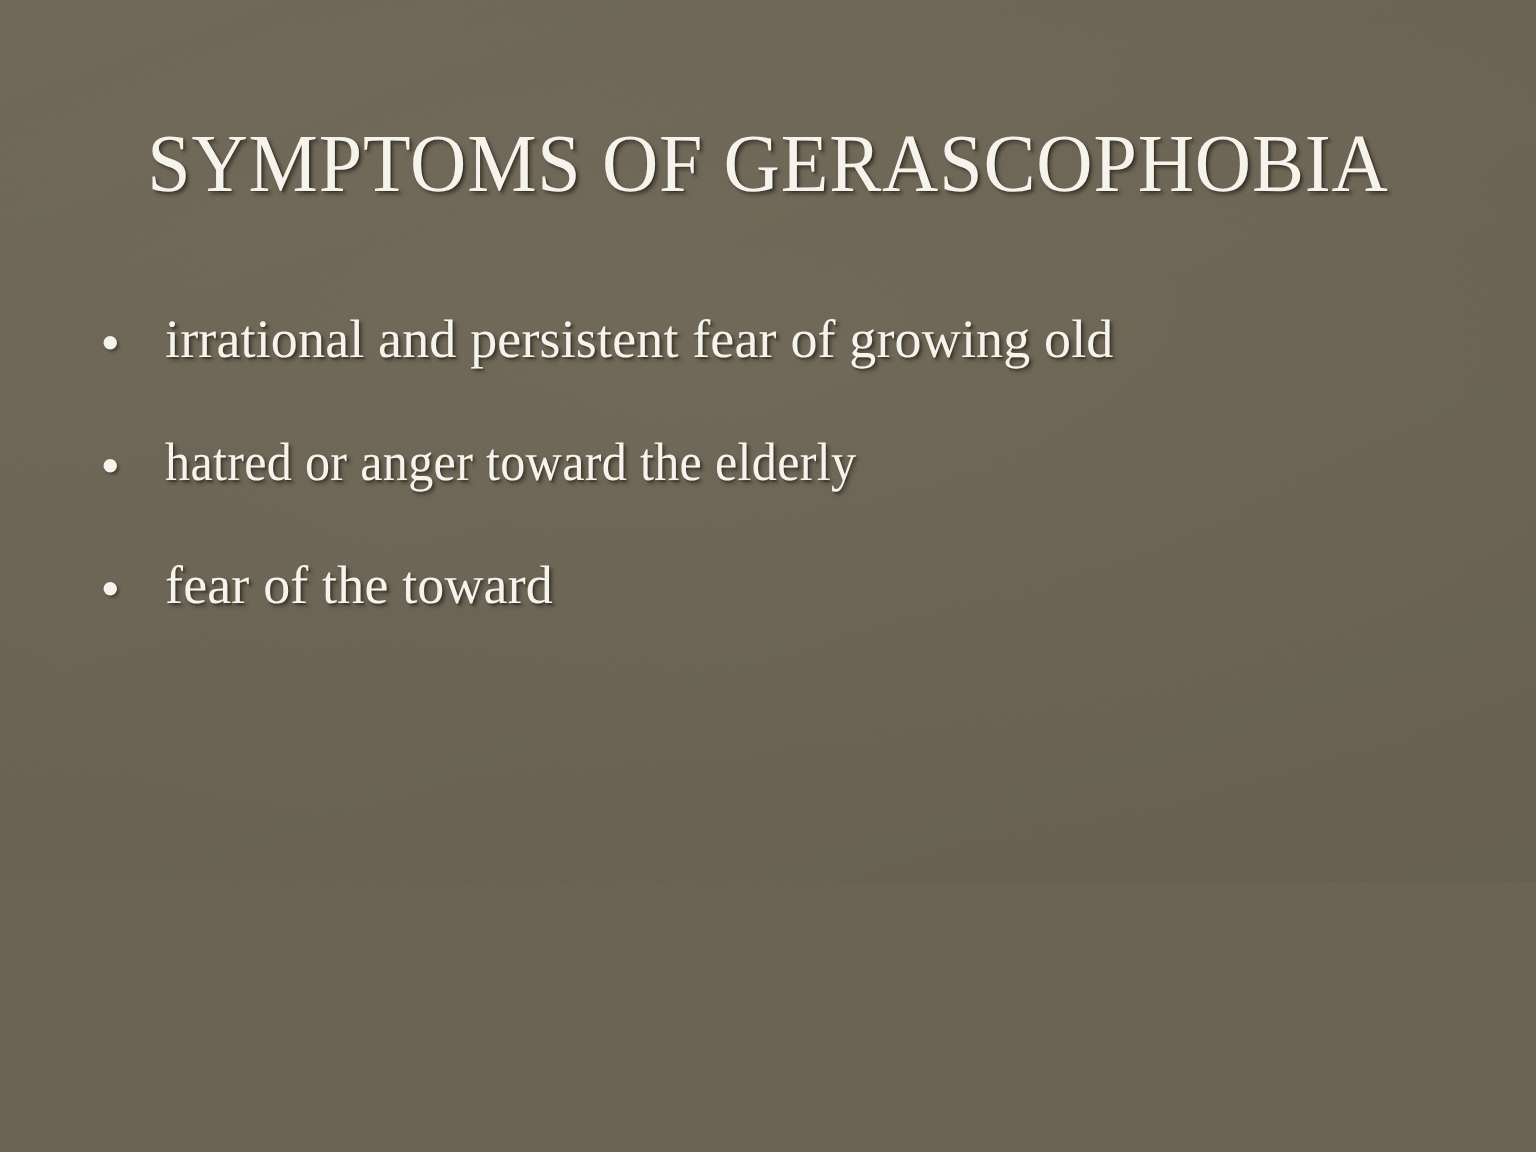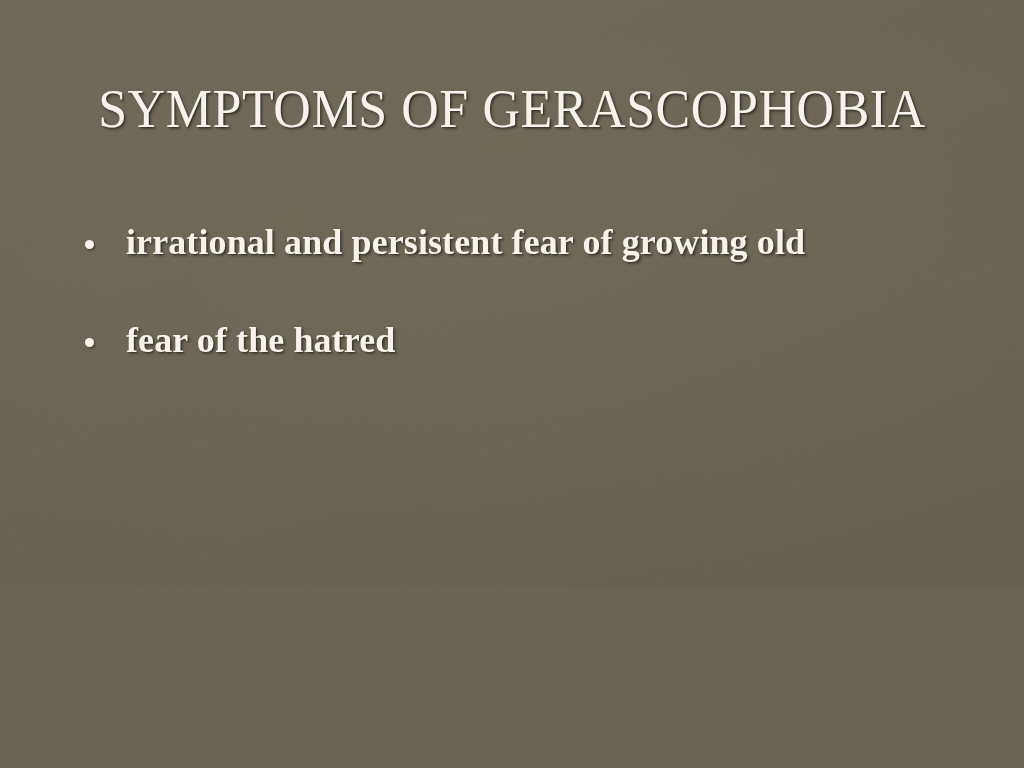--- a/index.html
+++ b/index.html
@@ -76,23 +76,22 @@
     width: 950px;
     margin: 0;
     padding: 0;
     list-style: none;
   }
 
   .bullet-item {
     position: relative;
     height: 82px;
     padding-left: 48px;
-    margin: 16px;
+    margin: 0;
     display: block;
-    font-weight: bold;
   }
 
   .bullet-marker {
     position: absolute;
     left: 7px;
     top: 21px;
     width: 9px;
     height: 9px;
     border-radius: 50%;
     background: #f6f3ed;
@@ -134,22 +133,26 @@
 
     <h1 id="slide-title">SYMPTOMS OF GERASCOPHOBIA</h1>
 
     <ul id="bullet-list">
 
       <li class="bullet-item">
         <span class="bullet-marker"></span>
         <span class="bullet-text serif-wide">irrational and persistent fear of growing old</span>
       </li>
 
+      <li class="bullet-item">
+        <span class="bullet-marker"></span>
+        <span class="bullet-text serif-condensed">hatred or anger toward the elderly</span>
+      </li>
 
       <li class="bullet-item">
         <span class="bullet-marker"></span>
-        <span class="bullet-text serif-wide">fear of the hatred</span>
+        <span class="bullet-text serif-wide">fear of the toward</span>
       </li>
 
     </ul>
 
   </div>
 </div>
 
 </body></html>

